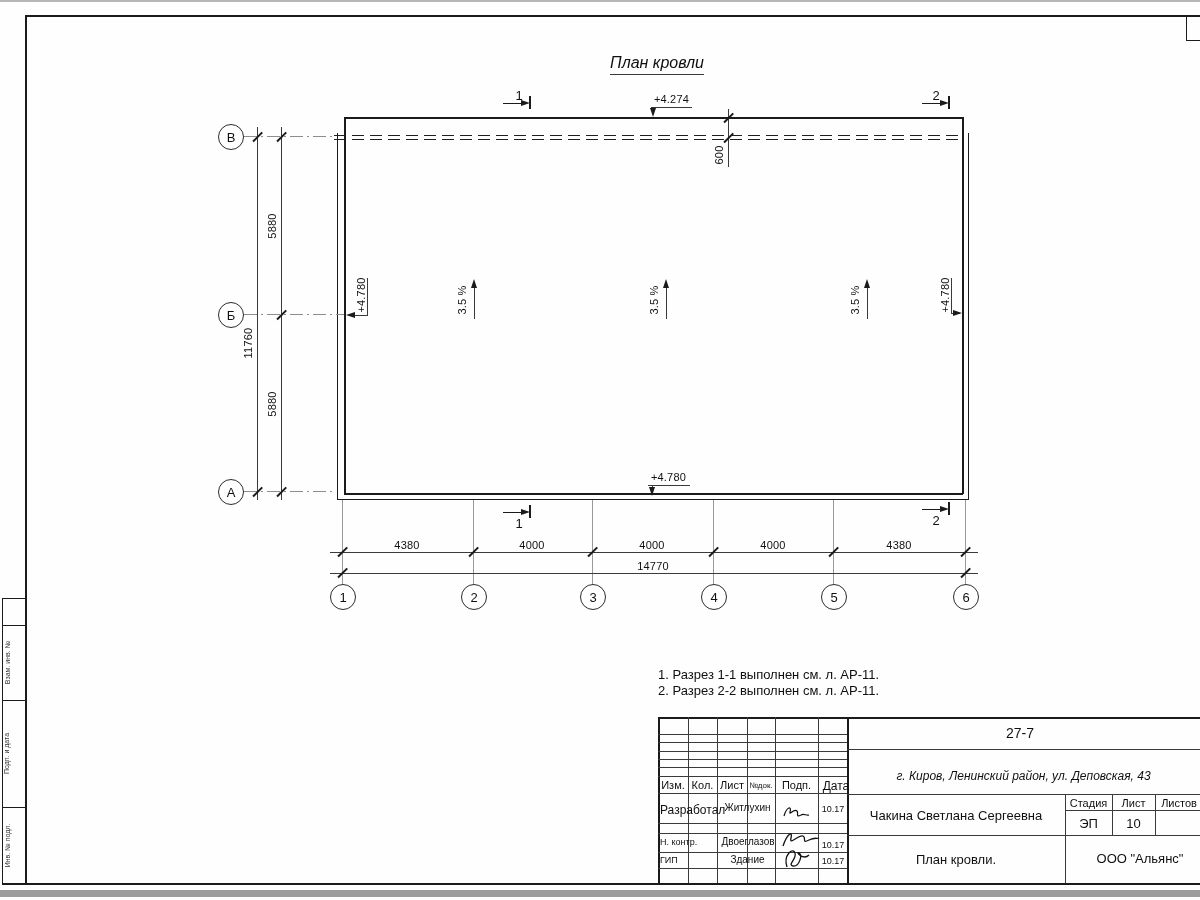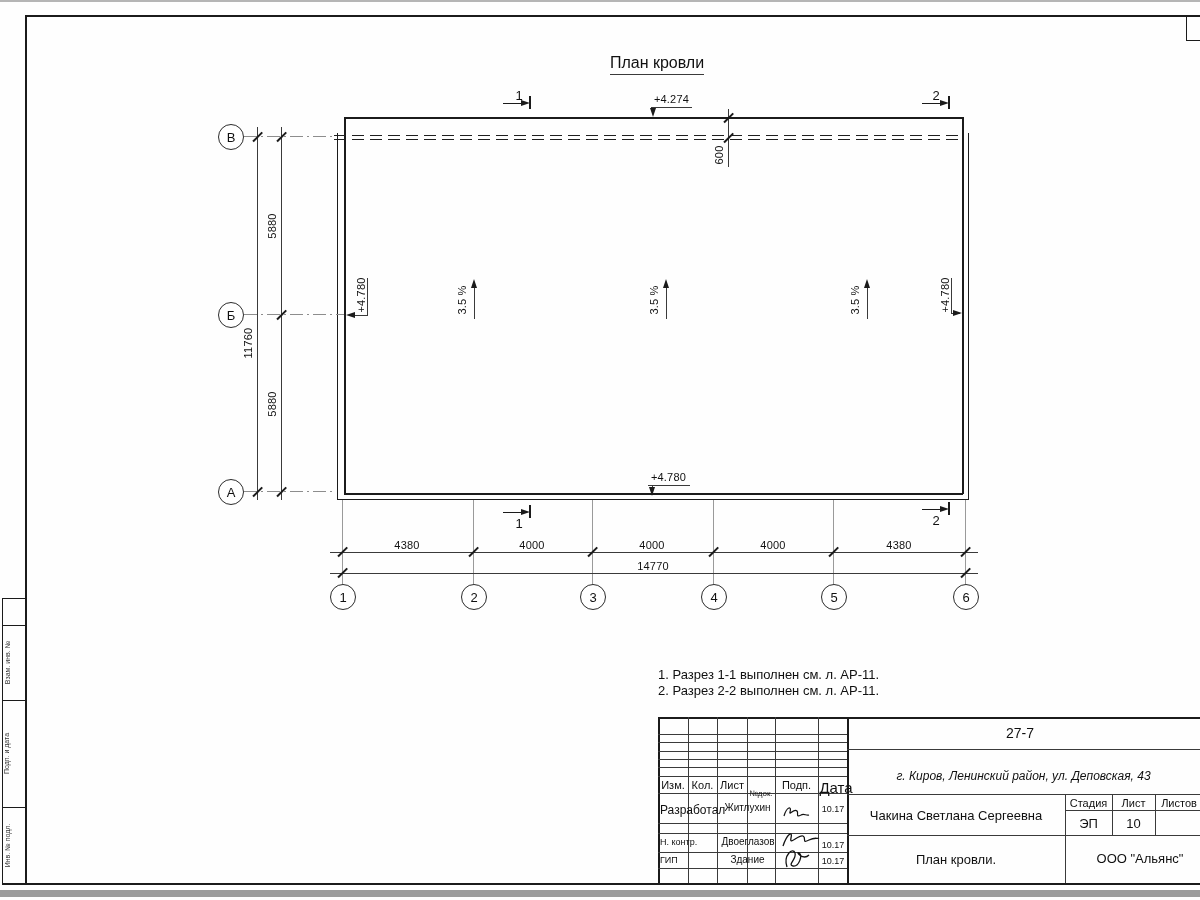--- a/index.html
+++ b/index.html
@@ -19,21 +19,21 @@
   .axis-circle{position:absolute;width:24px;height:24px;border:1.2px solid #2c2c2c;border-radius:50%;
       background:#fff;display:flex;align-items:center;justify-content:center;font-size:13px;color:#111;}
   .arr-up{position:absolute;width:0;height:0;border-left:3.5px solid transparent;border-right:3.5px solid transparent;border-bottom:9px solid #1b1b1b;}
   .arr-down{position:absolute;width:0;height:0;border-left:3.5px solid transparent;border-right:3.5px solid transparent;border-top:9px solid #1b1b1b;}
   .arr-left{position:absolute;width:0;height:0;border-top:3.5px solid transparent;border-bottom:3.5px solid transparent;border-right:9px solid #1b1b1b;}
   .arr-right{position:absolute;width:0;height:0;border-top:3.5px solid transparent;border-bottom:3.5px solid transparent;border-left:9px solid #1b1b1b;}
   .tb-line{background:#2a2a2a;}
   .tb-txt{position:absolute;font-size:12px;color:#101010;text-align:center;white-space:nowrap;}
   .note{position:absolute;font-size:13px;color:#101010;white-space:nowrap;}
   .sidelbl{position:absolute;font-size:7px;color:#333;transform:rotate(-90deg);white-space:nowrap;}
-  .plantitle{position:absolute;font-size:16px;color:#101010;text-align:center;}
+  .plantitle{position:absolute;font-size:16px;font-style:italic;color:#101010;text-align:center;}
 </style>
 </head>
 <body>
 
 <div id="sheet">
 
   <div class="hl" style="left:0;top:2;width:1200px;height:2px;background:#b5b5b5;"></div>
   <div class="abs" style="left:0;top:890px;width:1200px;height:7px;background:#9c9c9c;"></div>
 
   <div class="hl thick" style="left:25px;top:15px;width:1175px;"></div>
@@ -211,23 +211,23 @@
   <div class="hl thin tb-line" style="left:658px;top:776px;width:189px;"></div>
   <div class="hl thin tb-line" style="left:658px;top:793px;width:189px;"></div>
   <div class="hl thin tb-line" style="left:658px;top:823px;width:189px;"></div>
   <div class="hl thin tb-line" style="left:658px;top:833px;width:189px;"></div>
   <div class="hl thin tb-line" style="left:658px;top:852px;width:189px;"></div>
   <div class="hl thin tb-line" style="left:658px;top:868px;width:189px;"></div>
 
   <div class="tb-txt" style="left:658px;top:779px;width:30px;font-size:11px;">Изм.</div>
   <div class="tb-txt" style="left:688px;top:779px;width:29px;font-size:11px;">Кол.</div>
   <div class="tb-txt" style="left:717px;top:779px;width:30px;font-size:11px;">Лист</div>
-  <div class="tb-txt" style="left:747px;top:781px;width:28px;font-size:8px;margin-top:8px;">№док.</div>
+  <div class="tb-txt" style="left:747px;top:781px;width:28px;font-size:8px;">№док.</div>
   <div class="tb-txt" style="left:775px;top:779px;width:43px;font-size:11px;">Подп.</div>
-  <div class="tb-txt" style="left:818px;top:779px;width:36px;font-size:15px;">Дата</div>
+  <div class="tb-txt" style="left:818px;top:779px;width:36px;font-size:12px;">Дата</div>
 
   <div class="tb-txt" style="left:660px;top:803px;width:64px;font-size:12px;text-align:left;">Разработал</div>
   <div class="tb-txt" style="left:720px;top:802px;width:55px;font-size:10px;">Житлухин</div>
   <div class="tb-txt" style="left:819px;top:804px;width:28px;font-size:9px;">10.17</div>
   <div class="tb-txt" style="left:660px;top:837px;width:56px;font-size:9px;text-align:left;">Н. контр.</div>
   <div class="tb-txt" style="left:718px;top:836px;width:60px;font-size:10px;">Двоеглазов</div>
   <div class="tb-txt" style="left:819px;top:840px;width:28px;font-size:9px;">10.17</div>
   <div class="tb-txt" style="left:660px;top:855px;width:56px;font-size:9px;text-align:left;">ГИП</div>
   <div class="tb-txt" style="left:720px;top:854px;width:55px;font-size:10px;">Здание</div>
   <div class="tb-txt" style="left:819px;top:856px;width:28px;font-size:9px;">10.17</div>

